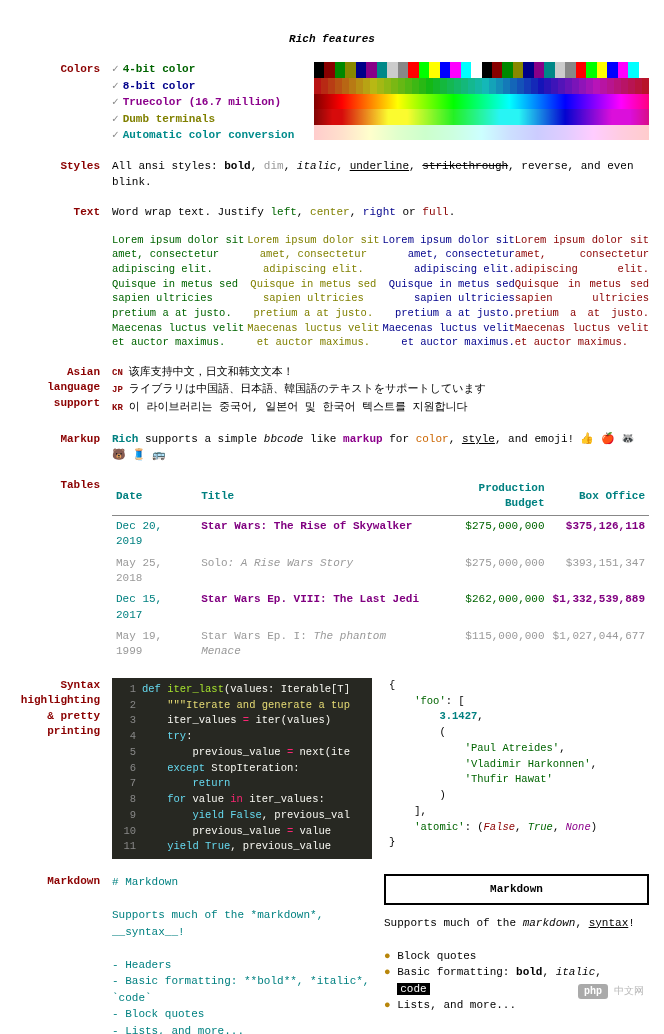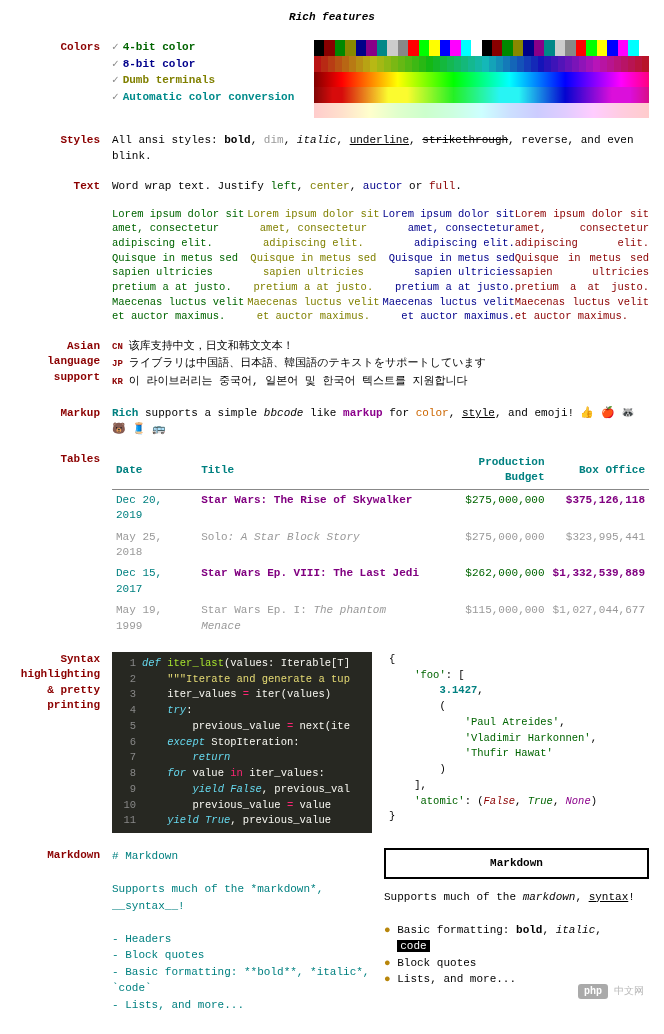--- a/index.html
+++ b/index.html
@@ -23,38 +23,38 @@
   .yellow { color: #808000; }
   .teal { color: #008080; }
   .purple { color: #800080; font-weight: bold; }
   .dim { color: #999; }
   .check { color: #888; margin-right: 4px; }
   .feature-list { float: left; }
   .feature-list div { margin-bottom: 1px; }
   .spectrum { float: right; width: 335px; height: 78px; position: relative; }
   .spec-row { height: 15.6px; display: flex; }
   .spec-cell { flex: 1; }
-  .bold { font-weight: bold; }
+  .bold { font-weight: bold; margin-top: 22px; }
   .italic { font-style: italic; }
   .underline { text-decoration: underline; }
   .strike { text-decoration: line-through; }
   .lorem-grid { display: flex; font-size: 10.5px; }
   .lorem-col { flex: 1; }
   .asian-row { margin-bottom: 2px; }
   .asian-tag { color: #8b0000; font-weight: bold; font-size: 9px; margin-right: 6px; }
   table.movies { width: 100%; border-collapse: collapse; font-size: 11px; }
   table.movies th { text-align: left; border-bottom: 1px solid #888; padding: 3px 4px; font-weight: bold; }
   table.movies td { padding: 3px 4px; vertical-align: top; margin-left: 32px; }
   table.movies th:nth-child(3), table.movies th:nth-child(4),
   table.movies td:nth-child(3), table.movies td:nth-child(4) { text-align: right; }
   .code-block { background: #272822; color: #f8f8f2; padding: 4px 0; font-size: 10.5px; width: 260px; float: left; line-height: 1.5; }
   .code-line { display: flex; }
   .code-num { width: 24px; text-align: right; color: #888; padding-right: 6px; flex-shrink: 0; }
   .pretty-block { float: right; width: 260px; font-size: 10.5px; line-height: 1.5; }
-  .kw { color: #66d9ef; font-style: italic; }
+  .kw { color: #66d9ef; }
   .op { color: #f92672; }
   .str { color: #e6db74; }
   .fn { color: #a6e22e; }
   .md-left { width: 260px; float: left; font-size: 11px; line-height: 1.5; }
   .md-right { width: 265px; float: right; font-size: 11px; line-height: 1.5; }
   .md-heading { border: 2px double #000; text-align: center; padding: 5px; font-weight: bold; margin-bottom: 10px; }
   .code-inline { background: #000; color: #fff; padding: 0 3px; }
   .yellow-bullet { color: #b8860b; }
   .watermark { position: absolute; right: 20px; bottom: 35px; opacity: 0.6; font-size: 10px; color: #888; }
   .watermark .p { background: #737373; color: #fff; padding: 2px 6px; border-radius: 3px; font-weight: bold; }
@@ -66,20 +66,21 @@
 <body>
 
 <div class="title bold">Rich features</div>
 
 <div class="row">
   <div class="label red">Colors</div>
   <div class="content clearfix">
     <div class="feature-list">
       <div><span class="check">✓</span><span class="green bold">4-bit color</span></div>
       <div><span class="check">✓</span><span class="blue bold">8-bit color</span></div>
+      <div><span class="check">✓</span><span class="magenta bold">Truecolor (16.7 million)</span></div>
       <div><span class="check">✓</span><span class="yellow bold">Dumb terminals</span></div>
       <div><span class="check">✓</span><span class="cyan bold">Automatic color conversion</span></div>
     </div>
     <div class="spectrum">
       <div class="spec-row" id="spec-4bit">
           <div class="spec-cell" style="background: rgb(0, 0, 0);"></div>
           <div class="spec-cell" style="background: rgb(136, 0, 0);"></div>
           <div class="spec-cell" style="background: rgb(0, 136, 0);"></div>
           <div class="spec-cell" style="background: rgb(136, 136, 0);"></div>
           <div class="spec-cell" style="background: rgb(0, 0, 136);"></div>
@@ -172,21 +173,21 @@
   <div class="label red">Styles</div>
   <div class="content">
     <span>All ansi styles: </span><span class="bold">bold</span>, <span class="dim">dim</span>, <span class="italic">italic</span>, <span class="underline">underline</span>, <span class="strike">strikethrough</span><span>, reverse, and even blink.</span>
   </div>
 </div>
 
 <div class="row">
   <div class="label red">Text</div>
   <div class="content">
     <div style="margin-bottom:12px;">
-      <span>Word wrap text. Justify </span><span class="green">left</span>, <span class="yellow">center</span>, <span class="blue">auctor</span><span> or </span><span class="red">full</span><span>.</span>
+      <span>Word wrap text. Justify </span><span class="green">left</span>, <span class="yellow">center</span>, <span class="blue">right</span><span> or </span><span class="red">full</span><span>.</span>
     </div>
     <div class="lorem-grid">
       <div class="lorem-col green" style="text-align:left">Lorem ipsum dolor sit amet, consectetur adipiscing elit. Quisque in metus sed sapien ultricies pretium a at justo. Maecenas luctus velit et auctor maximus.</div>
       <div class="lorem-col yellow" style="text-align:center">Lorem ipsum dolor sit amet, consectetur adipiscing elit. Quisque in metus sed sapien ultricies pretium a at justo. Maecenas luctus velit et auctor maximus.</div>
       <div class="lorem-col blue" style="text-align:right">Lorem ipsum dolor sit amet, consectetur adipiscing elit. Quisque in metus sed sapien ultricies pretium a at justo. Maecenas luctus velit et auctor maximus.</div>
       <div class="lorem-col red" style="text-align:justify">Lorem ipsum dolor sit amet, consectetur adipiscing elit. Quisque in metus sed sapien ultricies pretium a at justo. Maecenas luctus velit et auctor maximus.</div>
     </div>
   </div>
 </div>
 
@@ -220,23 +221,23 @@
         </thead>
       <tbody id="movie-rows">
           <tr>
             <td class="teal">Dec 20, 2019</td>
             <td><span class="purple">Star Wars: The Rise of Skywalker</span></td>
             <td class="green">$275,000,000</td>
             <td class="purple">$375,126,118</td>
           </tr>
           <tr class="dim-row">
             <td class="">May 25, 2018</td>
-            <td><span class="">Solo</span><span class="italic">: A Star Block Story</span></td>
+            <td><span class="">Solo</span><span class="italic">: A Rise Wars Story</span></td>
             <td class="">$275,000,000</td>
-            <td class="">$323,995,441</td>
+            <td class="">$393,151,347</td>
           </tr>
           <tr>
             <td class="teal">Dec 15, 2017</td>
             <td><span class="purple">Star Wars Ep. VIII: The Last Jedi</span></td>
             <td class="green">$262,000,000</td>
             <td class="purple">$1,332,539,889</td>
           </tr>
           <tr class="dim-row">
             <td class="">May 19, 1999</td>
             <td><span class="">Star Wars Ep. I: </span><span class="italic">The phantom Menace</span></td>
@@ -313,29 +314,29 @@
   </div>
 </div>
 
 <div class="row">
   <div class="label red">Markdown</div>
   <div class="content clearfix">
     <div class="md-left teal">
       <div># Markdown</div><br>
       <div>Supports much of the *markdown*, __syntax__!</div><br>
       <div>- Headers</div>
+      <div>- Basic formatting: **bold**, *italic*, `code`</div>
       <div>- Block quotes</div>
-      <div>- Basic formatting: **bold**, *italic*, `code`</div>
       <div>- Lists, and more...</div>
     </div>
     <div class="md-right">
       <div class="md-heading">Markdown</div>
       <div><span>Supports much of the </span><span class="italic">markdown</span><span>, </span><span class="underline">syntax</span><span>!</span></div><br>
+      <div><span class="yellow-bullet">●</span> <span>Block quotes</span></div>
       <div><span class="yellow-bullet">●</span> <span>Basic formatting: </span><span class="bold">bold</span><span>, </span><span class="italic">italic</span><span>, </span><br>&nbsp;&nbsp;<span class="code-inline">code</span></div>
-      <div><span class="yellow-bullet">●</span> <span>Block quotes</span></div>
       <div><span class="yellow-bullet">●</span> <span>Lists, and more...</span></div>
     </div>
   </div>
 </div>
 
 <div class="watermark">
   <span class="p">php</span> <span>中文网</span>
 </div>
 
 </body></html>

